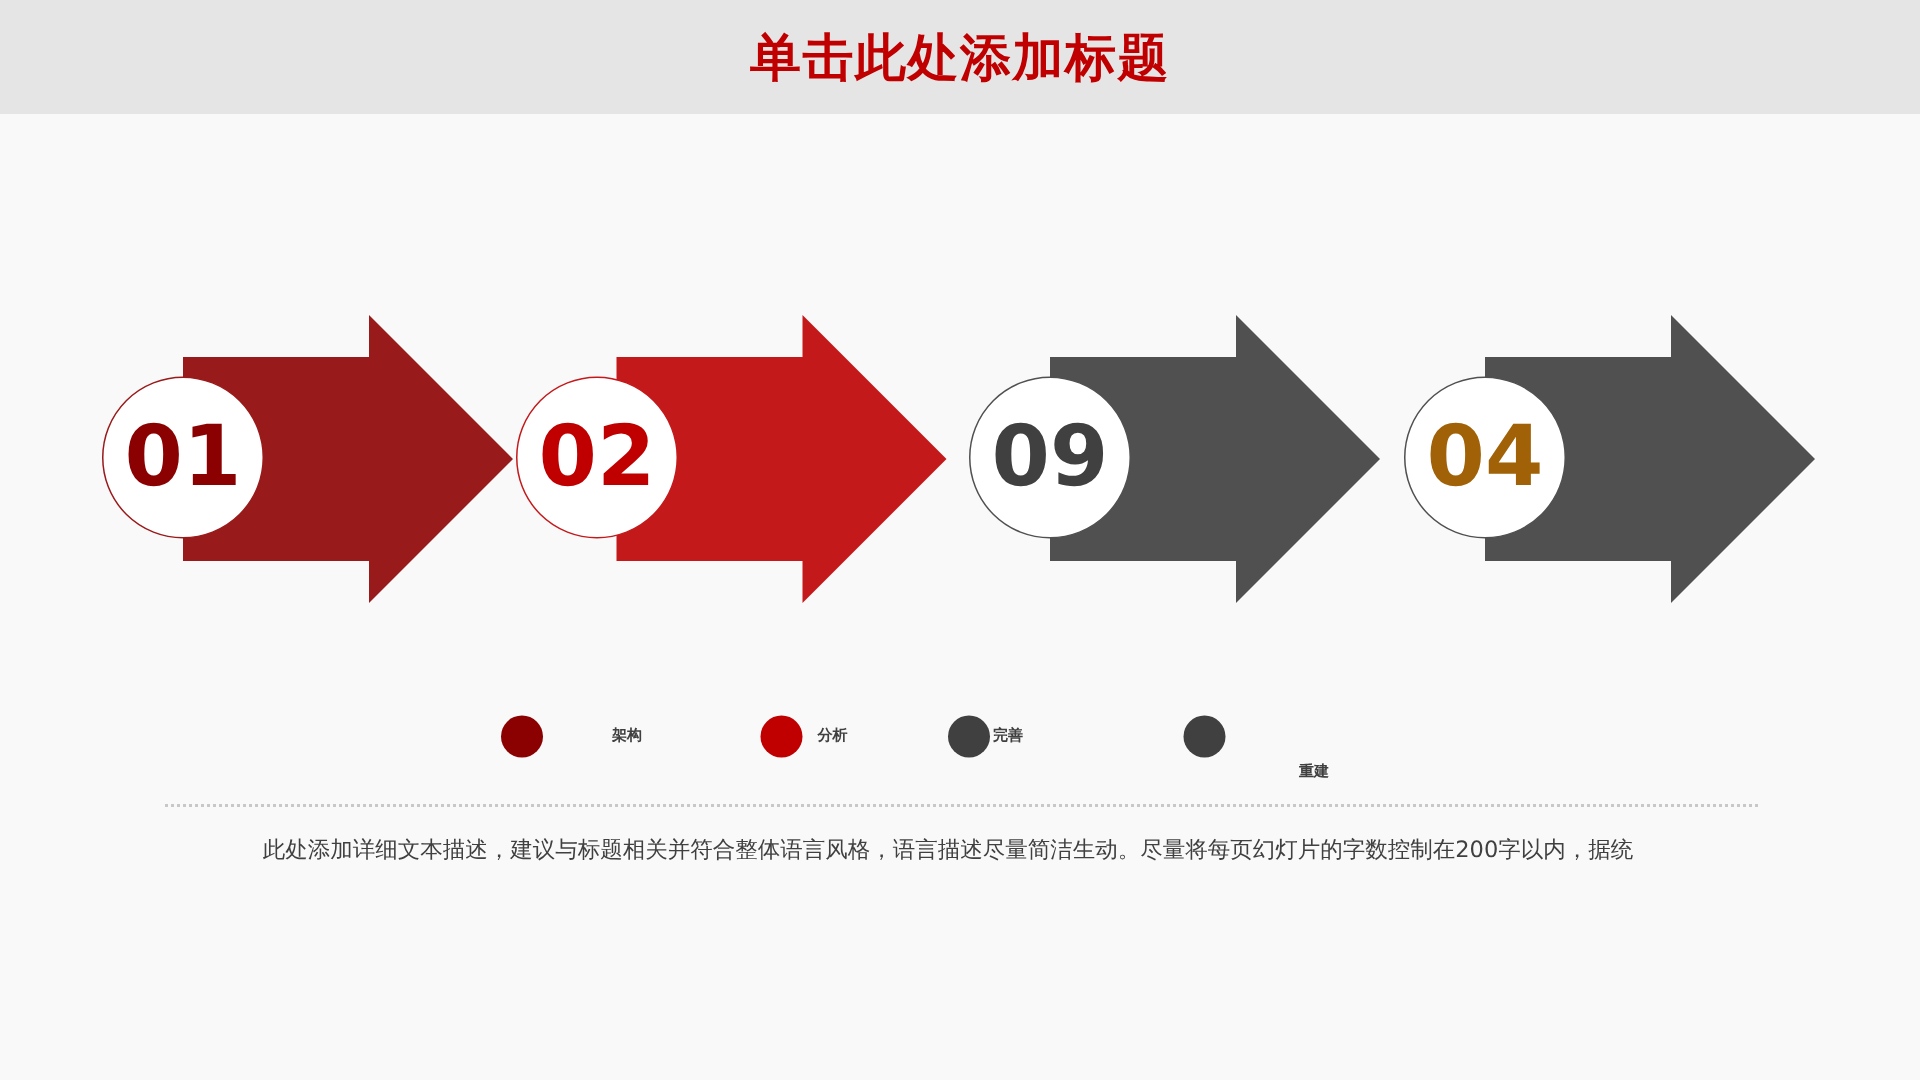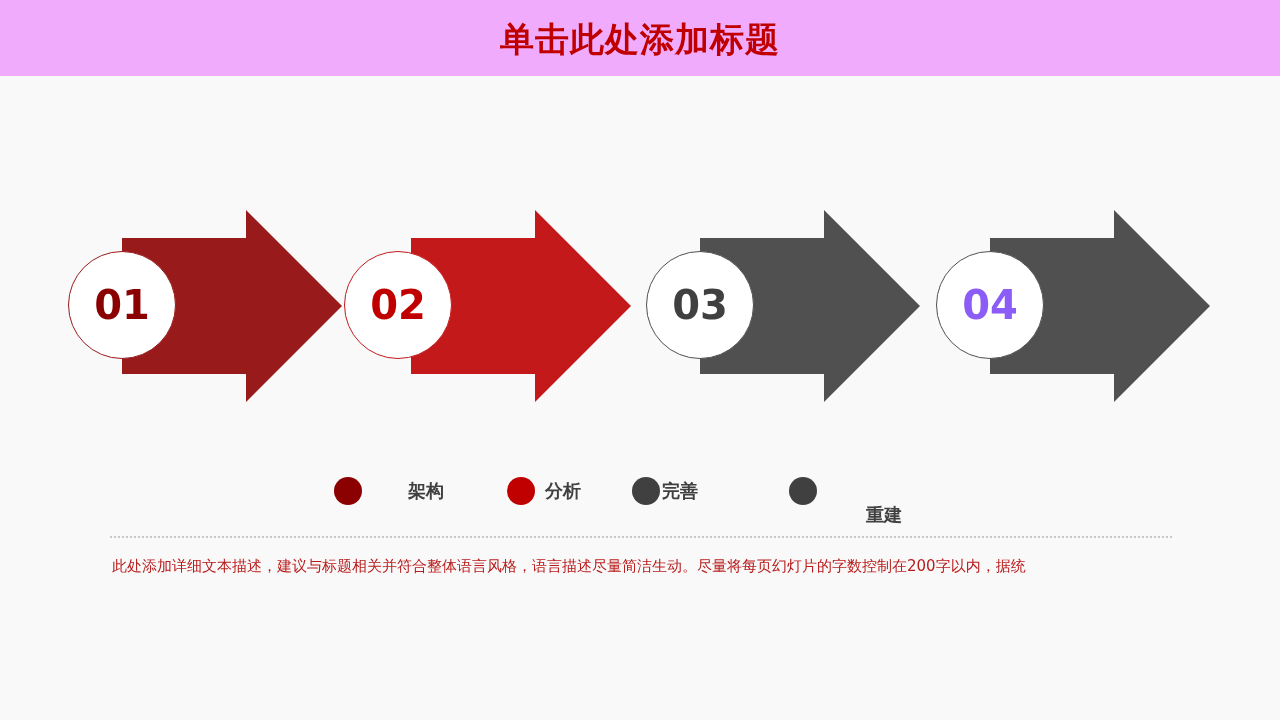--- a/index.html
+++ b/index.html
@@ -3,51 +3,51 @@
   <meta charset="utf-8">
   <style>
     html, body { margin: 0; padding: 0; }
     body {
       width: 1280px; height: 720px; position: relative; overflow: hidden;
       background: #f9f9f9;
       font-family: "DejaVu Sans", "Liberation Sans", sans-serif;
     }
     .header {
       position: absolute; left: 0; top: 0; width: 1280px; height: 76px;
-      background: #f0abfc;
+      background: #e5e5e5;
     }
     .title {
       position: absolute; left: 0; top: 16px; width: 1280px; text-align: center;
       font-size: 34px; font-weight: bold; color: #c00000; letter-spacing: 1px;
       line-height: 46px;
     }
     .arrow-svg { position: absolute; left: 0; top: 0; }
     .step-circle {
       position: absolute; width: 108px; height: 108px; border-radius: 50%;
       background: #ffffff; box-sizing: border-box; border: 1.5px solid;
       display: flex; align-items: center; justify-content: center;
     }
     .step-num {
       font-family: "DejaVu Sans", "Liberation Sans", sans-serif;
-      font-size: 40px; font-weight: bold; line-height: 1;
+      font-size: 56px; font-weight: bold; line-height: 1;
     }
     .legend-dot {
       position: absolute; width: 28px; height: 28px; border-radius: 50%;
     }
     .legend-label {
-      position: absolute; font-size: 18px; font-weight: bold; color: #404040;
+      position: absolute; font-size: 10px; font-weight: bold; color: #404040;
       line-height: 20px;
     }
     .divider {
       position: absolute; left: 110px; top: 536px; width: 1062px; height: 0;
       border-top: 2px dotted #c8c8c8;
     }
     .desc {
-      position: absolute; left: 112px; top: 556px; width: 1080px;
-      text-align: left; font-size: 15px; line-height: 21px; color: #b91c1c;
+      position: absolute; left: 92px; top: 556px; width: 1080px;
+      text-align: center; font-size: 15px; line-height: 21px; color: #404040;
     }
     .desc div { white-space: nowrap; }
   </style>
 </head>
 <body>
 
 <div class="header">
   <div class="title">单击此处添加标题</div>
 </div>
 
@@ -58,24 +58,24 @@
   <polygon points="990,238 1114,238 1114,210 1210,306 1114,402 1114,374 990,374" fill="#505050"></polygon>
 </svg>
 
 <div class="step-circle" style="left:68px; top:251px; border-color:#991a1a;">
   <span class="step-num" style="color:#8b0000;">01</span>
 </div>
 <div class="step-circle" style="left:344px; top:251px; border-color:#c4191b;">
   <span class="step-num" style="color:#c00000;">02</span>
 </div>
 <div class="step-circle" style="left:646px; top:251px; border-color:#505050;">
-  <span class="step-num" style="color:#404040;">03</span>
+  <span class="step-num" style="color:#404040;">09</span>
 </div>
 <div class="step-circle" style="left:936px; top:251px; border-color:#505050;">
-  <span class="step-num" style="color:#8b5cf6;">04</span>
+  <span class="step-num" style="color:#a16207;">04</span>
 </div>
 
 <div>
   <div class="legend-dot" style="left:334px; top:477px; background:#8b0000;"></div>
   <div class="legend-label" style="left:408px; top:481px;">架构</div>
 
   <div class="legend-dot" style="left:507px; top:477px; background:#c00000;"></div>
   <div class="legend-label" style="left:545px; top:481px;">分析</div>
 
   <div class="legend-dot" style="left:632px; top:477px; background:#404040;"></div>

